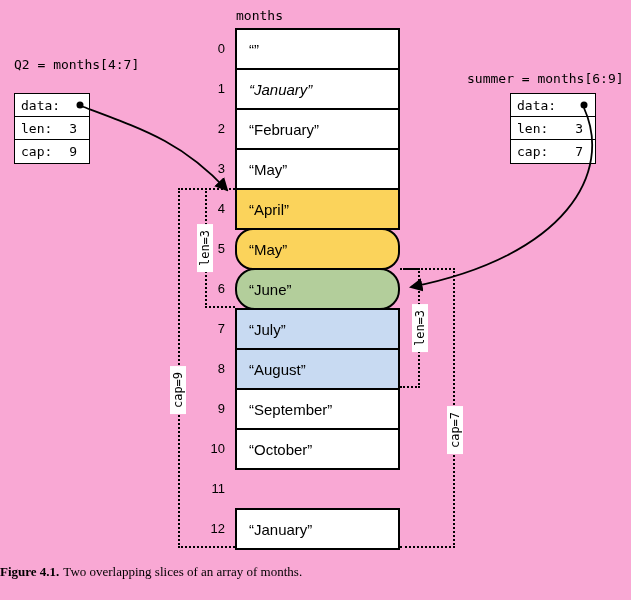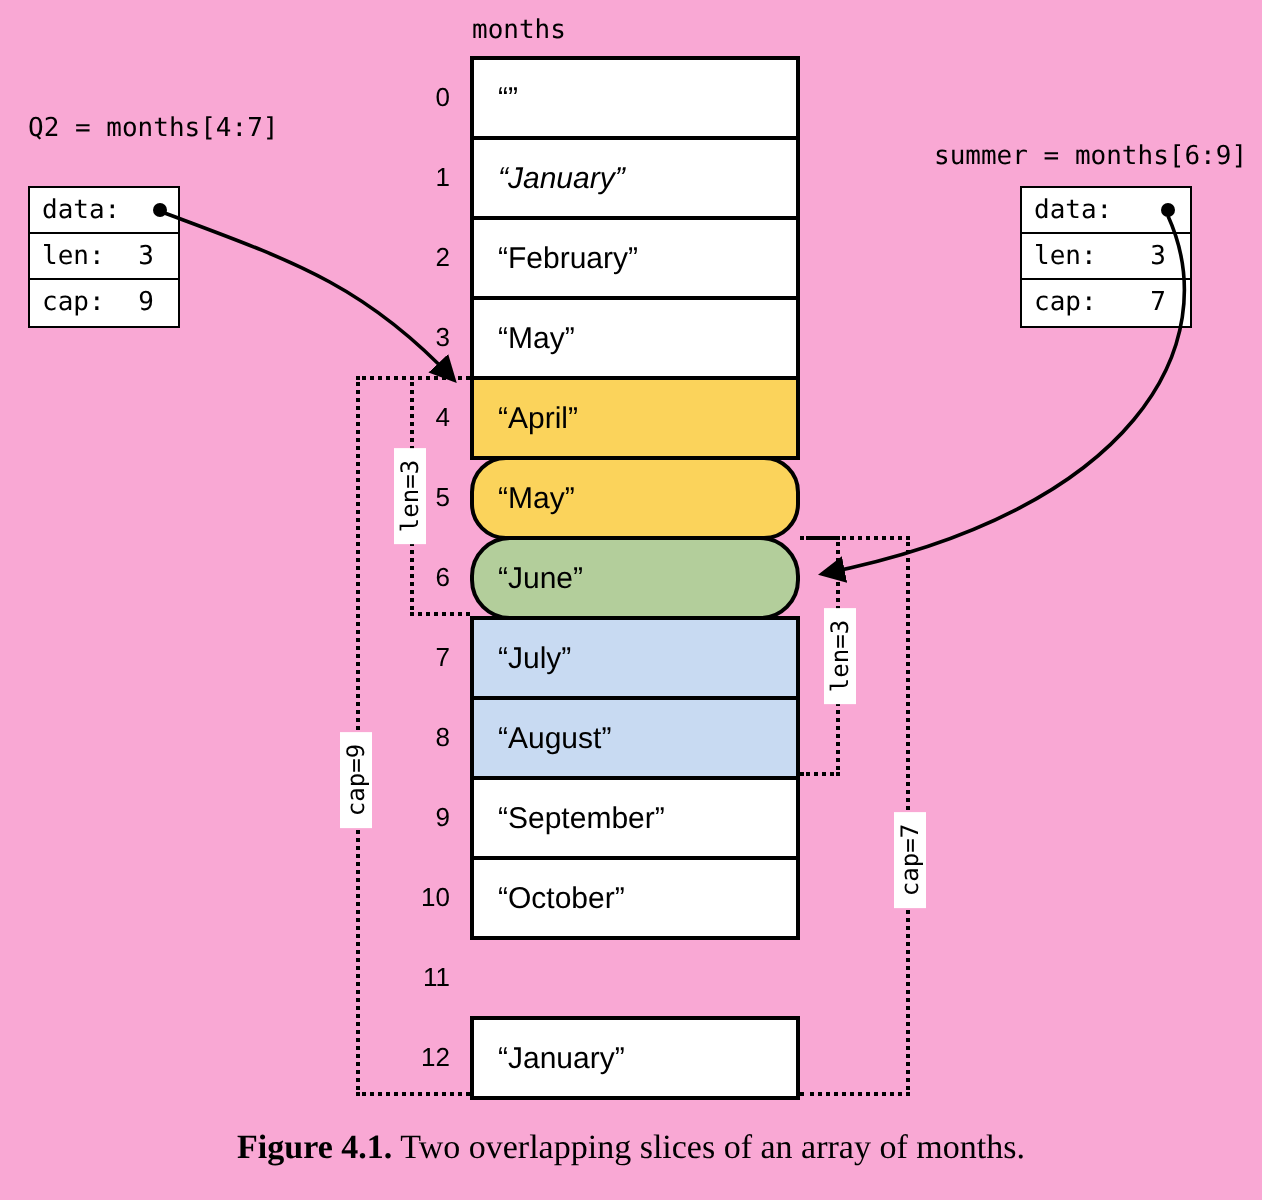--- a/index.html
+++ b/index.html
@@ -93,23 +93,22 @@
   .arrows {
     position: absolute;
     left: 0; top: 0;
     width: 637px; height: 600px;
     pointer-events: none;
     z-index: 10;
   }
   .caption {
     position: absolute;
     left: 0; right: 0; top: 564px;
-    text-align: center;
     font-family: "Liberation Serif", serif;
-    font-size: 17px;
+    font-size: 13px;
     color: #000;
   }
   .caption b { font-weight: bold; }
   .caption span { margin-left: 4px; }
 </style>
 </head>
 <body>
 
 <div class="canvas">
 

